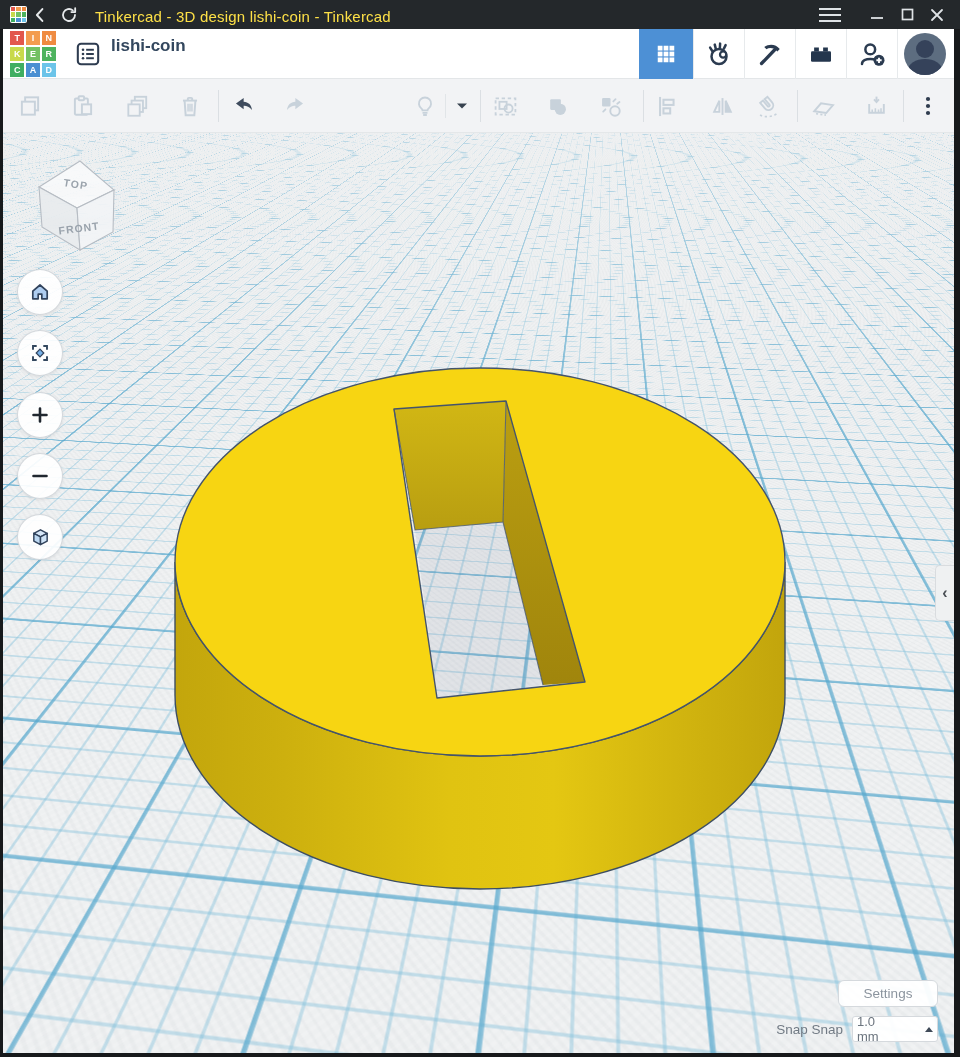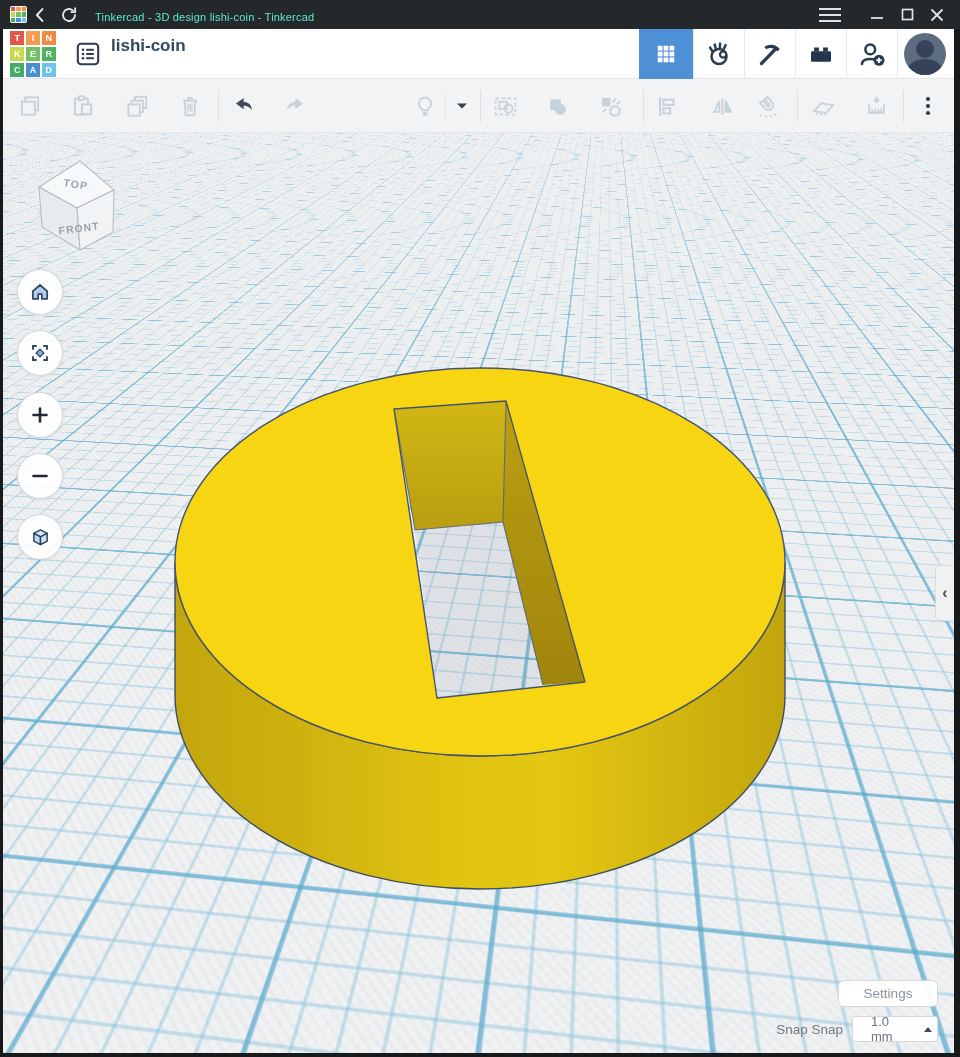--- a/index.html
+++ b/index.html
@@ -2,21 +2,21 @@
 <html><head>
 <meta charset="utf-8">
 <style>
   * { margin:0; padding:0; box-sizing:border-box; }
   html,body { width:960px; height:1057px; overflow:hidden; font-family:"Liberation Sans", sans-serif; }
   body { background:#17191b; position:relative; }
 
   
   .titlebar { position:absolute; left:0; top:0; width:960px; height:29px; background:#24282b; display:flex; align-items:center; }
   .tb-item { position:absolute; top:0; height:29px; display:flex; align-items:center; justify-content:center; }
-  .tb-title { position:absolute; left:95px; top:0; height:33px; display:flex; align-items:center; color:#5eead4; font-size:11px; letter-spacing:.2px; }
+  .tb-title { position:absolute; left:95px; top:0; height:33px; display:flex; align-items:center; color:#fde047; font-size:15px; letter-spacing:.2px; }
   .favicon { position:absolute; left:10px; top:6px; width:17px; height:17px; display:grid; grid-template-columns:repeat(3,1fr); gap:1px; background:#fff; padding:1px; border-radius:2px; }
   .favicon i { display:block; }
 
   
   .content { position:absolute; left:3px; top:29px; width:951px; height:1024px; background:#fff; }
   .appbar { position:relative; width:100%; height:50px; background:#fff; border-bottom:1px solid #e3e6e8; }
   .logo { position:absolute; left:7px; top:2px; width:46px; height:46px; display:grid; grid-template-columns:repeat(3,1fr); grid-template-rows:repeat(3,1fr); gap:1.5px; }
   .logo span { display:flex; align-items:center; justify-content:center; color:#fff; font-weight:bold; font-size:9px; }
   .c0{background:#e2574c}.c1{background:#f39c4f}.c2{background:#ef8b41}
   .c3{background:#c8d94b}.c4{background:#74c163}.c5{background:#4db35e}
@@ -65,21 +65,21 @@
     display:flex; align-items:center; justify-content:center; cursor:pointer;
     color:#4a4f55; font-size:16px; font-weight:bold; }
 
   
   .settings-btn { position:absolute; right:16px; bottom:46px; width:100px; height:27px; background:rgba(255,255,255,0.95);
     border:1px solid #d5d9dd; border-radius:6px; color:#8b949e; font-size:13.5px;
     display:flex; align-items:center; justify-content:center; cursor:pointer; }
   .snap-row { position:absolute; right:16px; bottom:11px; display:flex; align-items:center; gap:9px; }
   .snap-label { color:#717a84; font-size:13.5px; }
   .snap-select { width:86px; height:26px; background:rgba(255,255,255,0.95); border:1px solid #d5d9dd; border-radius:3px;
-    display:flex; align-items:center; padding:0 18px; color:#6b747e; font-size:13px; cursor:pointer;gap:31px; }
+    display:flex; align-items:center; padding:0 4px; color:#6b747e; font-size:13px; cursor:pointer;gap:31px; }
   .snap-select .caret-up { margin-left:auto; width:0; height:0; border-left:4px solid transparent; border-right:4px solid transparent; border-bottom:5px solid #3f4a58; }
 
   
   .frame-l { position:absolute; left:0; top:29px; width:3px; height:1028px; background:#17191b; }
   .frame-r { position:absolute; right:0; top:29px; width:6px; height:1028px; background:#17191b; }
   .frame-b { position:absolute; left:0; bottom:0; width:960px; height:4px; background:#17191b; }
 </style>
 </head>
 <body>
 

